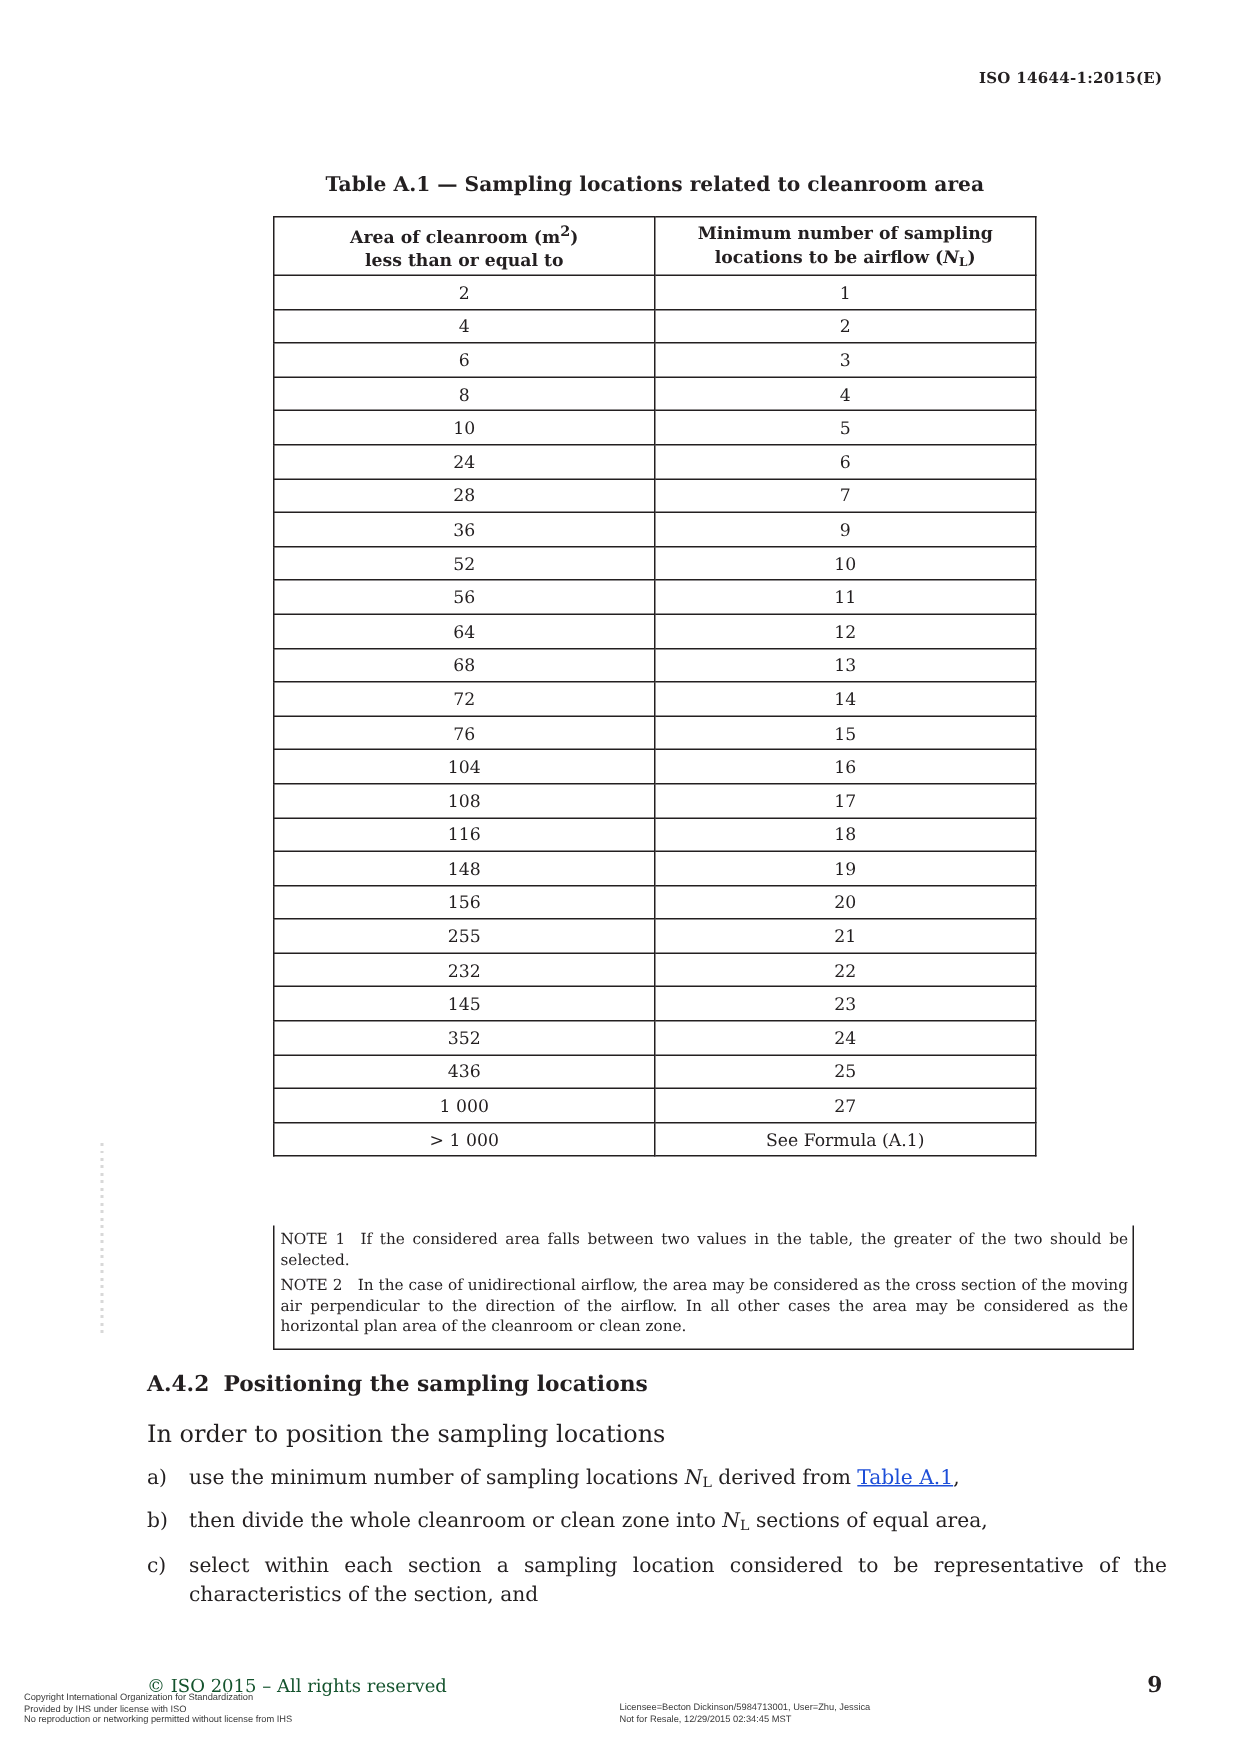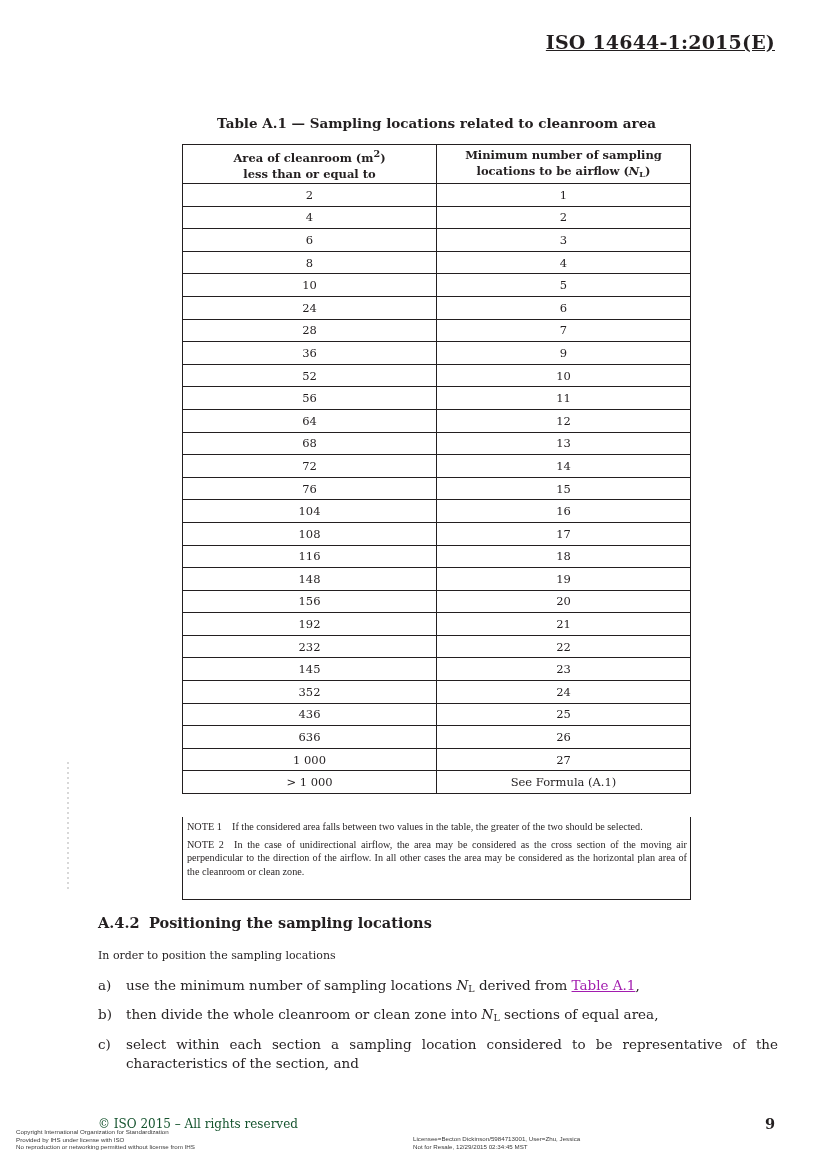--- a/index.html
+++ b/index.html
@@ -1,55 +1,55 @@
 <!DOCTYPE html>
 <html><head>
   <meta charset="utf-8">
   <style>
     html, body { margin: 0; padding: 0; }
     body {
       width: 827px; height: 1169px; background: #ffffff; position: relative; overflow: hidden;
       font-family: "DejaVu Serif", "Liberation Serif", serif; color: #231f20;
     }
     .doc-id {
-      position: absolute; right: 52px; top: 31px;
-      font-family: "DejaVu Serif", serif; font-weight: bold; font-size: 19px; letter-spacing: 0.2px; text-decoration: underline;
+      position: absolute; right: 52px; top: 47px;
+      font-family: "DejaVu Serif", serif; font-weight: bold; font-size: 10px; letter-spacing: 0.2px;
     }
     .table-title {
       position: absolute; left: 182px; width: 509px; top: 115px; text-align: center;
       font-weight: bold; font-size: 13.5px;
     }
     table.data {
       position: absolute; left: 182px; top: 144px; width: 509px;
       border-collapse: collapse; font-size: 11.5px;
     }
     table.data th, table.data td {
       border: 1px solid #231f20; text-align: center; padding: 0; height: 21.6px;
     }
     table.data th {
       font-weight: bold; font-size: 11.5px; line-height: 16px; height: 36px; padding: 1px 16px;
     }
     table.data td.col1 { width: 253px; }
     .notes {
-      position: absolute; left: 182px; top: 817px; width: 509px; box-sizing: border-box; height: 83px;
+      position: absolute; left: 182px; top: 817px; width: 574px; box-sizing: border-box; height: 83px;
       border: 1px solid #231f20; border-top: none; padding: 3px 3px 2px 4px;
-      font-size: 10.2px; line-height: 13.5px; text-align: justify; font-family: Liberation Serif, serif;
+      font-size: 10.2px; line-height: 13.5px; text-align: justify;
     }
     .notes p { margin: 0 0 4px 0; }
     .section-heading {
       position: absolute; left: 98px; top: 914px; font-weight: bold; font-size: 14.5px;
     }
     .section-heading .num { display: inline-block; width: 51px; }
-    .para { position: absolute; left: 98px; font-size: 11px; line-height: 19px; }
+    .para { position: absolute; left: 98px; font-size: 16px; line-height: 19px; }
     .intro { top: 946px; }
     .list-item { position: absolute; left: 98px; width: 680px; font-size: 13.5px; line-height: 19px; }
     .list-item .marker { position: absolute; left: 0; }
     .list-item .text { margin-left: 28px; display: block; text-align: justify; }
     .item-a { top: 976px; } .item-b { top: 1005px; } .item-c { top: 1035px; }
-    a.link { color: #a21caf; text-decoration: underline; }
+    a.link { color: #1d4ed8; text-decoration: underline; }
     sub { font-size: 70%; vertical-align: -2px; }
     .footer-copy {
       position: absolute; left: 98px; top: 1117px; font-size: 12px; color: #14532d;
     }
     .page-num { position: absolute; right: 52px; top: 1115px; font-weight: bold; font-size: 14.5px; }
     .ihs-left, .ihs-right {
       position: absolute; font-family: "Liberation Sans", sans-serif; font-size: 6.2px; line-height: 7.6px; color: #3a3a3a;
     }
     .ihs-left { left: 16px; top: 1128px; }
     .ihs-right { left: 413px; top: 1135px; }
@@ -152,42 +152,38 @@
       </tr>
       <tr>
         <td class="col1">148</td>
         <td>19</td>
       </tr>
       <tr>
         <td class="col1">156</td>
         <td>20</td>
       </tr>
       <tr>
-        <td class="col1">192</td>
+        <td class="col1">255</td>
         <td>21</td>
       </tr>
       <tr>
         <td class="col1">232</td>
         <td>22</td>
       </tr>
       <tr>
         <td class="col1">145</td>
         <td>23</td>
       </tr>
       <tr>
         <td class="col1">352</td>
         <td>24</td>
       </tr>
       <tr>
         <td class="col1">436</td>
         <td>25</td>
-      </tr>
-      <tr>
-        <td class="col1">636</td>
-        <td>26</td>
       </tr>
       <tr>
         <td class="col1">1 000</td>
         <td>27</td>
       </tr>
       <tr>
         <td class="col1">&gt; 1 000</td>
         <td>See Formula (A.1)</td>
       </tr>
     </tbody>

